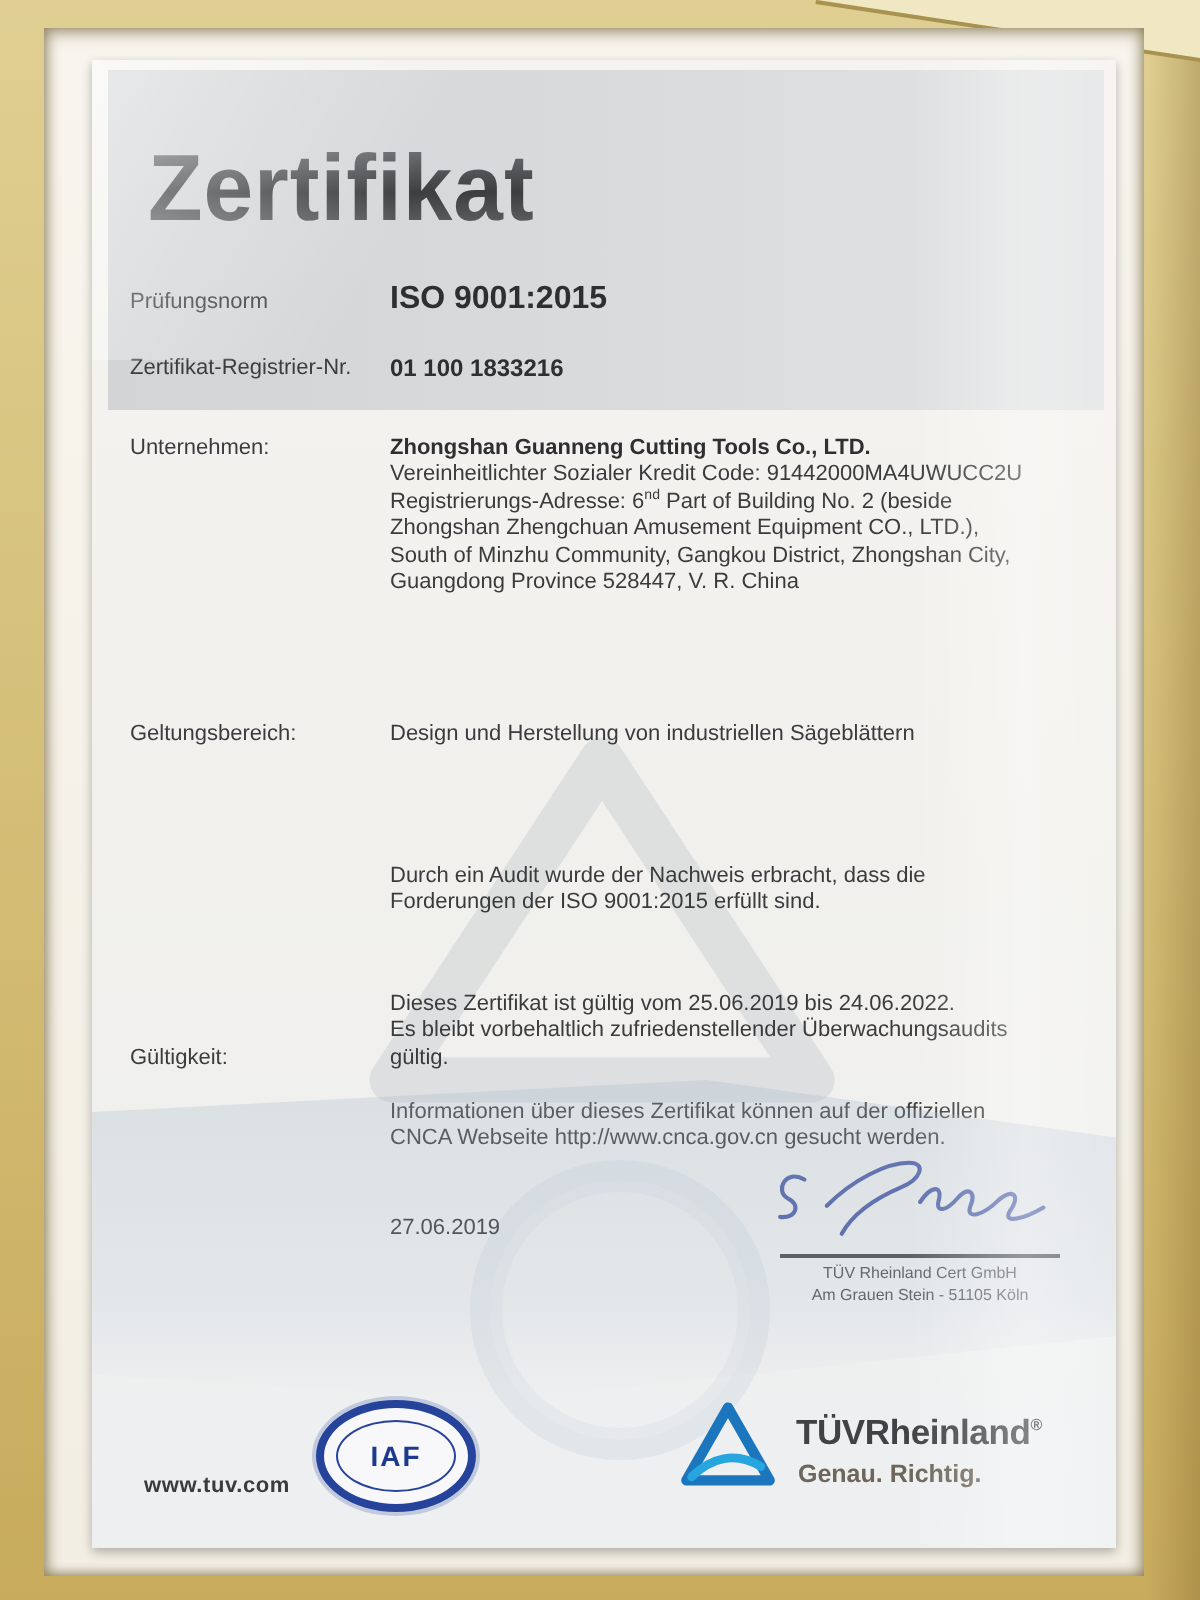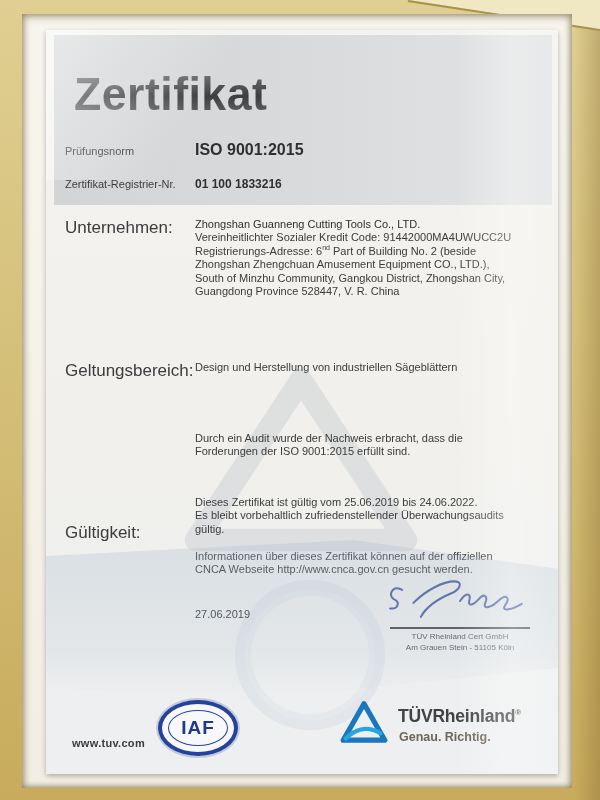--- a/index.html
+++ b/index.html
@@ -31,42 +31,42 @@
          background:linear-gradient(180deg,#7b7d80 0%,#3d3e40 55%,#6e7073 100%);
          -webkit-background-clip:text;background-clip:text;color:#4a4b4d;
          -webkit-text-fill-color:transparent;}
   .flabel{position:absolute;left:19px;font-size:11px;color:#3c3d3f;}
   .fval{position:absolute;left:149px;font-weight:700;color:#2e2f31;}
   .v-norm{top:111px;font-size:16px;}
   .v-reg{top:147px;font-size:12px;}
   .l-norm{top:115px;}
   .l-reg{top:148px;}
 
-  .lbl{position:absolute;left:19px;font-size:17px;color:#3b3c3e;}
+  .lbl{position:absolute;left:19px;font-size:11px;color:#3b3c3e;}
   .blk{position:absolute;left:149px;width:345px;font-size:11px;line-height:13.4px;
        color:#3a3b3d;}
   .preline{white-space:pre-line;}
-  .bold{font-weight:400;color:#2e2f31;}
+  .bold{font-weight:700;color:#2e2f31;}
   sup{font-size:7px;line-height:0;}
 
   
   .sig-svg{position:absolute;left:330px;top:543px;width:170px;height:56px;}
   .sig-line{position:absolute;left:344px;top:597px;width:140px;height:1.5px;background:#4c4d50;}
   .issuer{position:absolute;left:338px;top:602px;width:152px;text-align:center;
           font-size:8px;line-height:10.5px;color:#56575a;}
 
   
   .website{position:absolute;left:26px;top:707px;font-size:11px;font-weight:700;
            color:#3a3b3d;letter-spacing:.3px;}
   .iaf{position:absolute;left:112px;top:670px;width:72px;height:48px;border-radius:50%;
        border:4px solid #26439b;background:#f8f8fa;display:flex;align-items:center;
        justify-content:center;box-shadow:0 0 0 2px rgba(38,67,155,.22);}
   .iaf-inner{width:58px;height:34px;border:1px solid #26439b;border-radius:50%;
        display:flex;align-items:center;justify-content:center;
-       font-weight:700;font-size:19px;letter-spacing:1px;color:#1d3a8f;}
+       font-weight:700;font-size:14px;letter-spacing:1px;color:#1d3a8f;}
   .dakks{position:absolute;left:204px;top:673px;width:110px;}
   .dakks-rings{position:absolute;left:-16px;top:-8px;width:48px;height:48px;border-radius:50%;
        background:repeating-radial-gradient(circle at center,rgba(125,125,125,0) 0 3px,
                   rgba(125,125,125,.45) 3px 4px,rgba(125,125,125,0) 4px 8px);opacity:.75;}
   .dakks-flag{position:absolute;left:-8px;top:3px;width:7px;height:13px;
        background:linear-gradient(180deg,#1a1a1a 33%,#c01f25 33% 66%,#f3c300 66%);
        border-left:2px solid #c01f25;border-radius:2px 0 0 2px;}
   .dakks-name{position:relative;font-weight:700;font-size:15px;letter-spacing:.5px;color:#3f4042;}
   .dakks-sub{position:relative;margin-top:2px;font-size:5.5px;line-height:6.5px;color:#66676a;}
   .tuv-logo{position:absolute;left:292px;top:668px;width:52px;height:48px;}

